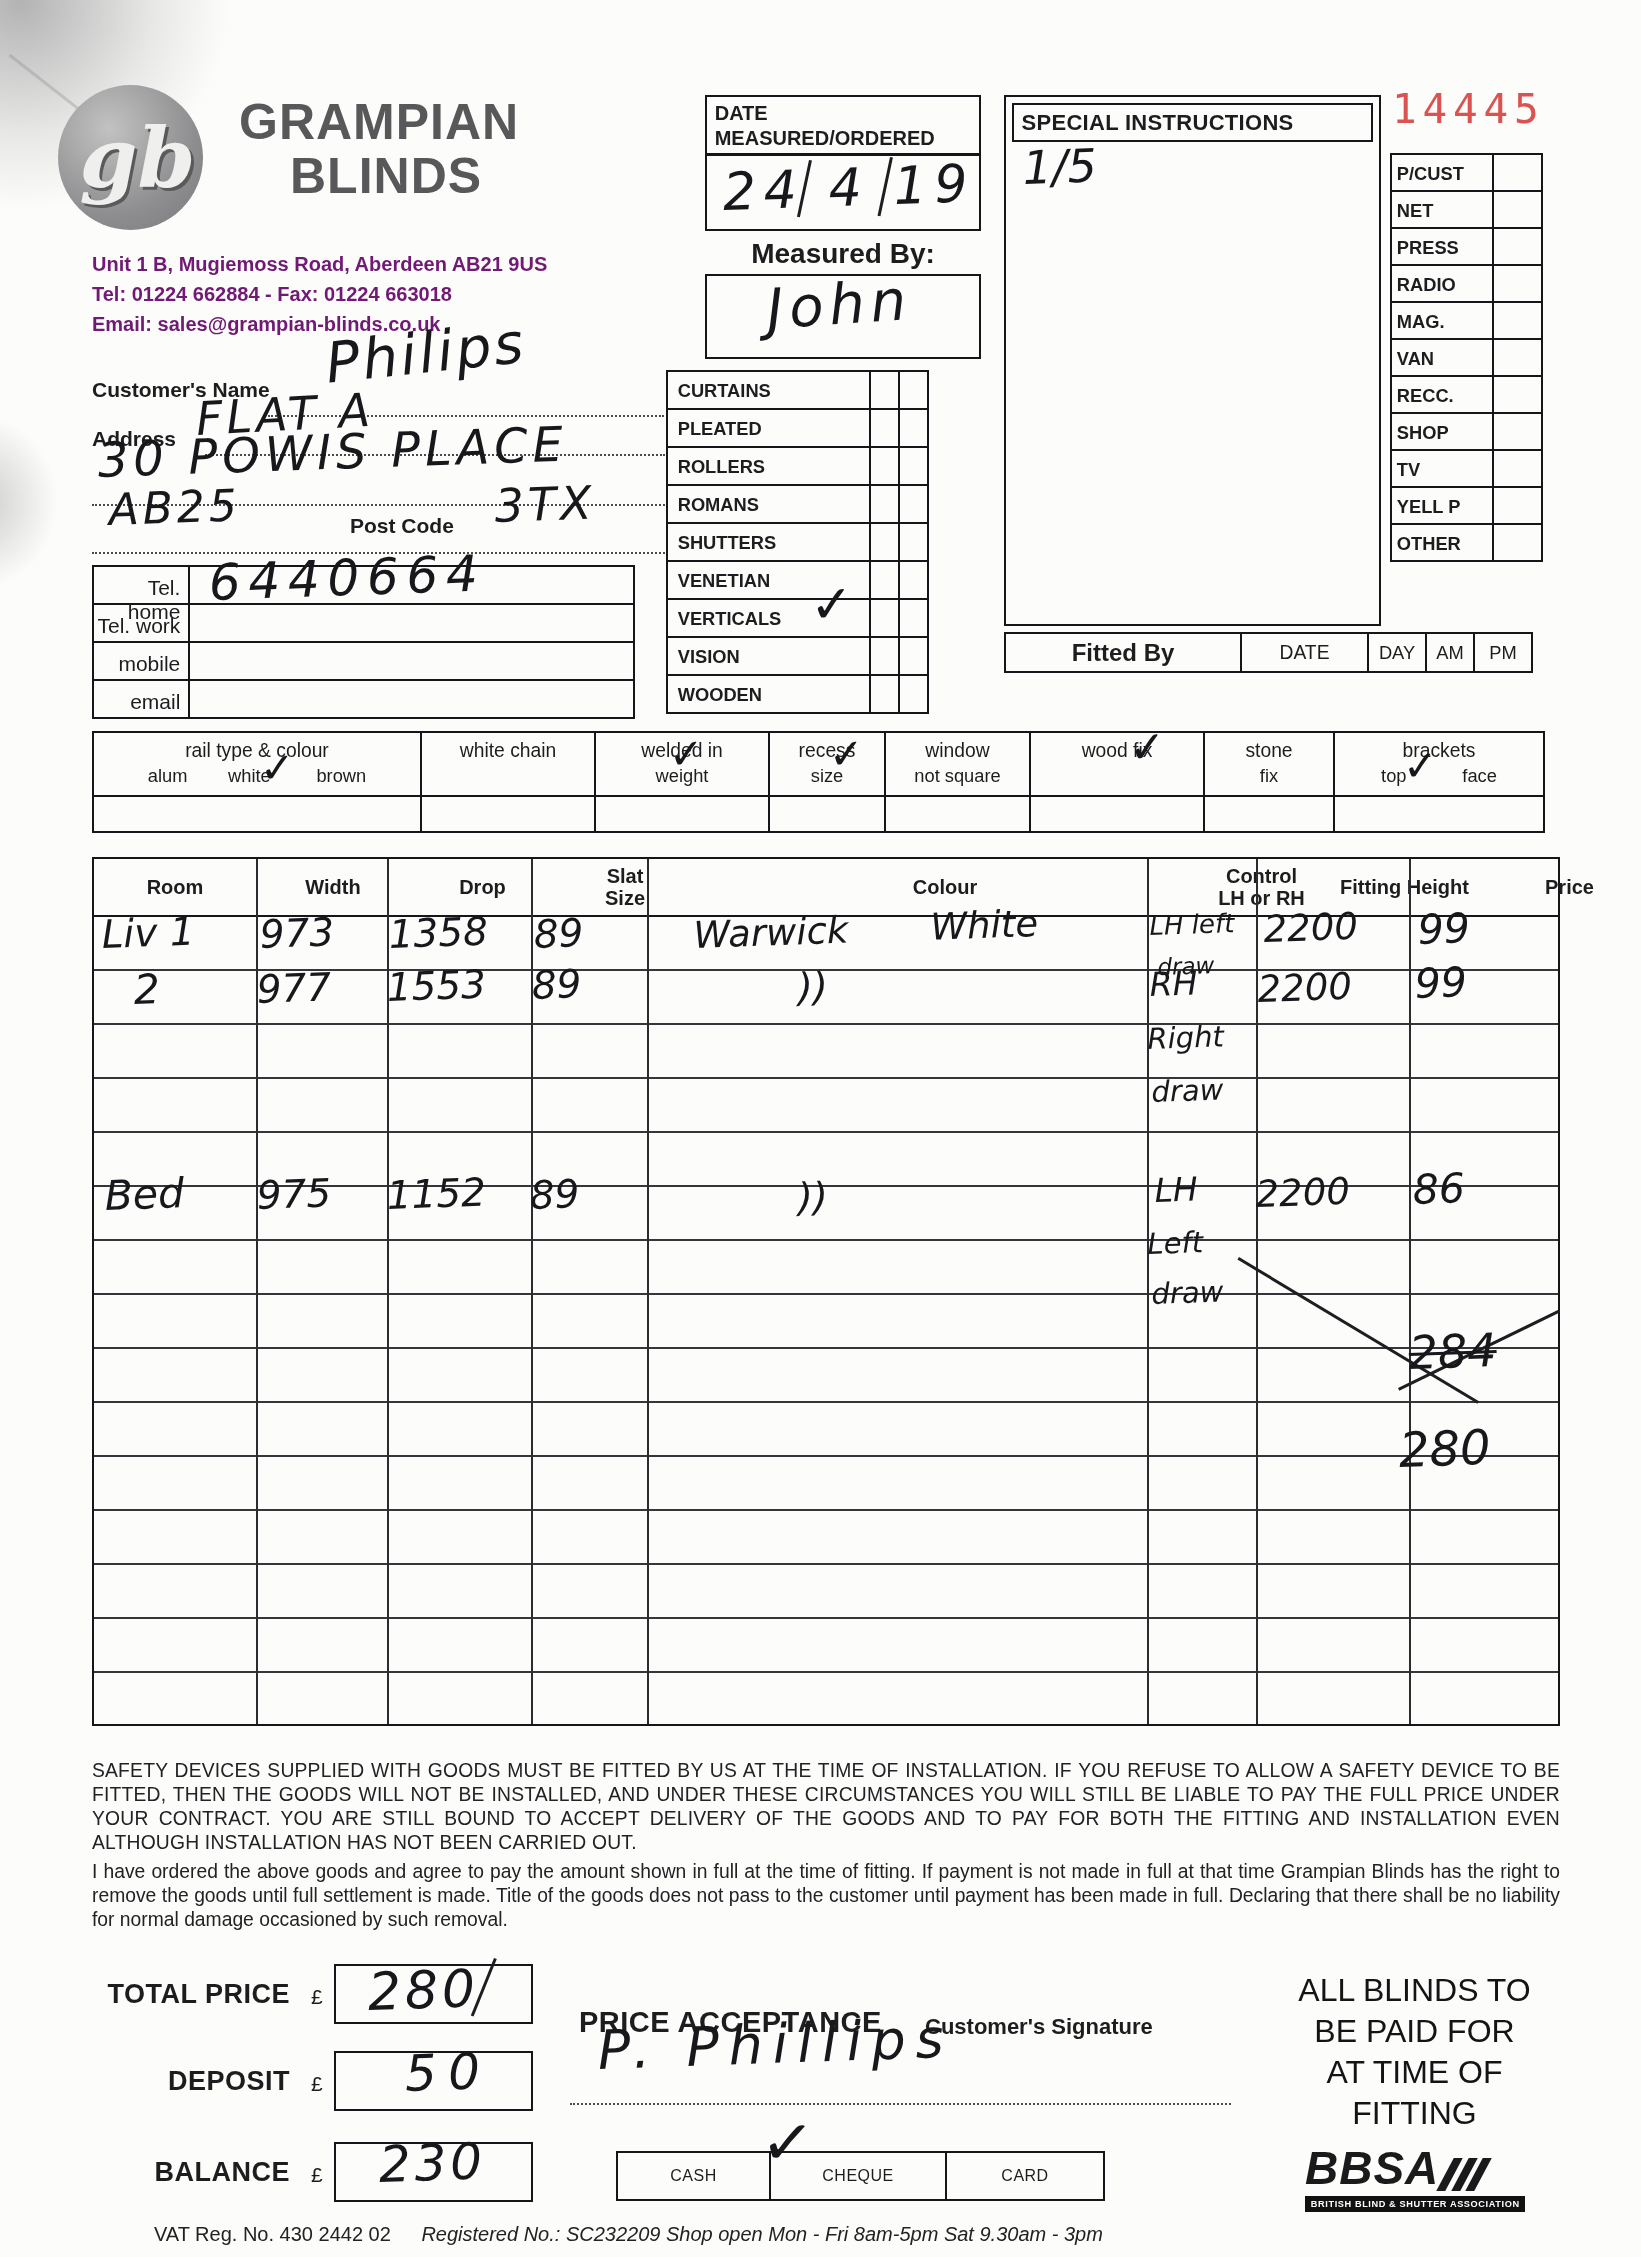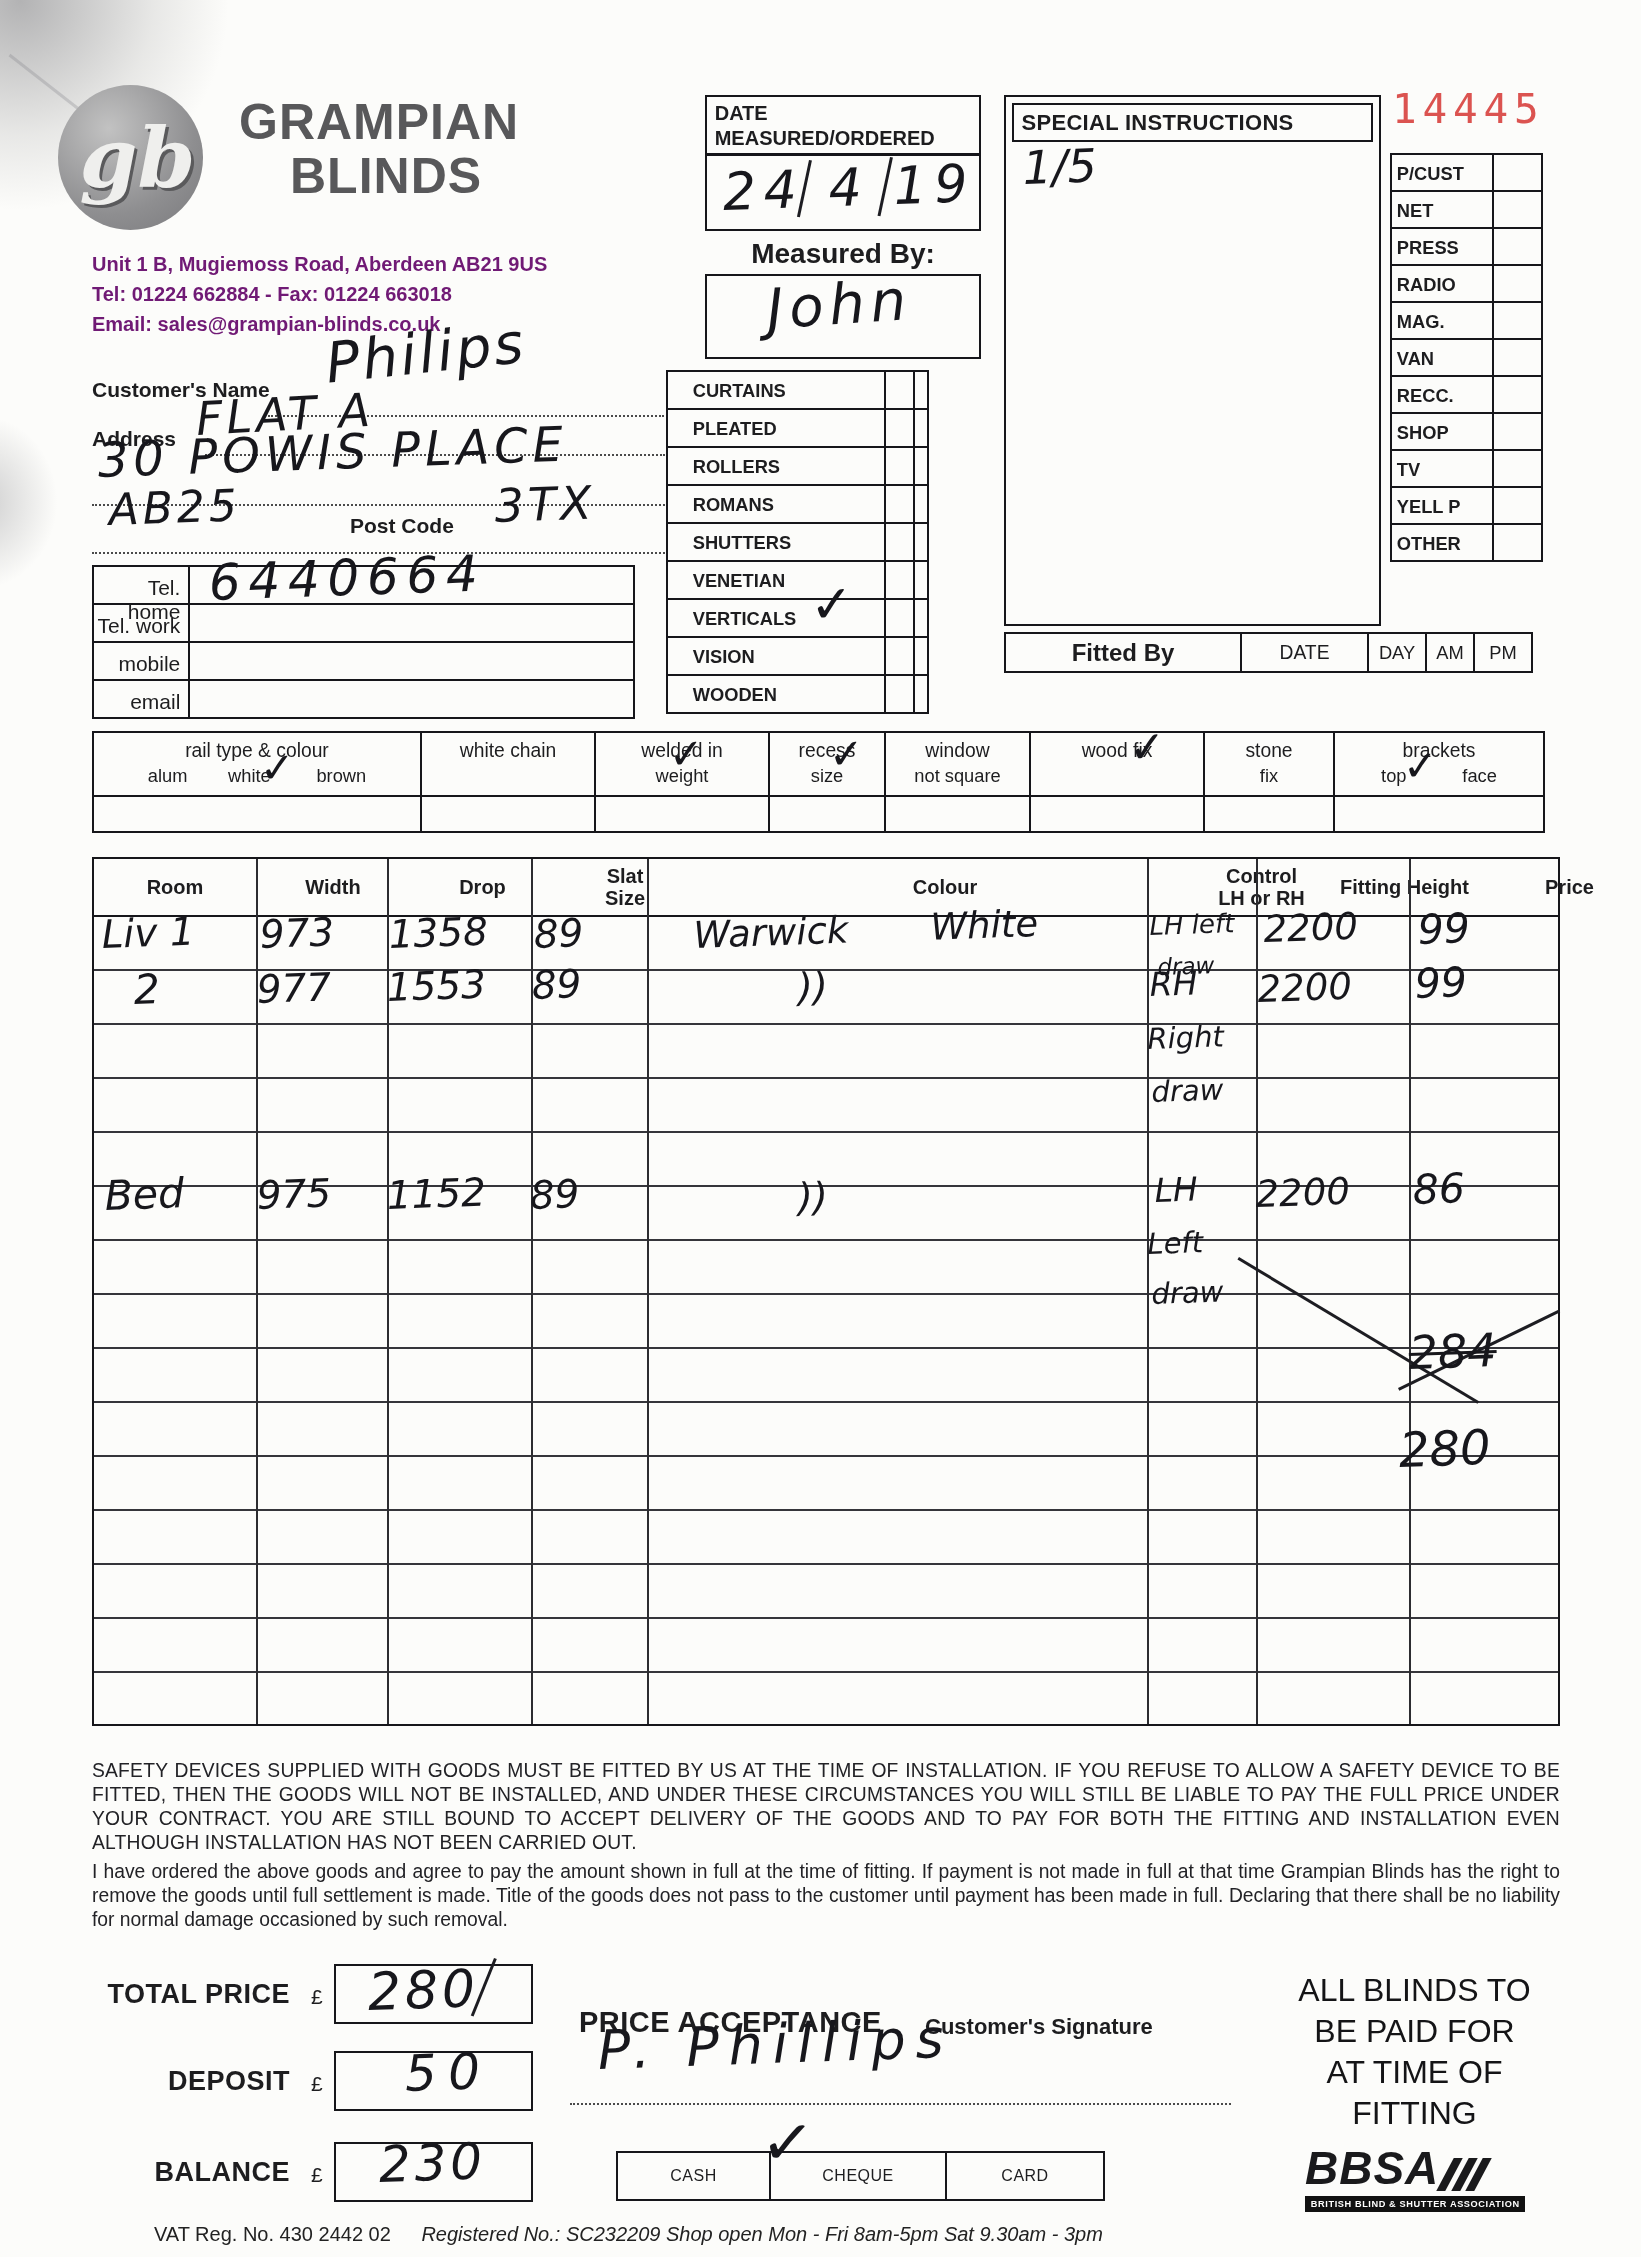--- a/index.html
+++ b/index.html
@@ -53,21 +53,21 @@
   .chk-box { flex:1; }
 
   .cust-label { position:absolute; font-weight:bold; font-size:21px; }
 
   .contact { position:absolute; left:92px; top:565px; width:543px; border:2.4px solid #16161a; border-bottom:none; }
   .contact-row { display:flex; height:38px; border-bottom:2.4px solid #16161a; }
   .contact-label { width:96px; border-right:2.4px solid #16161a; font-size:21px; text-align:right; padding:8.7px 7.7px 0 0; }
   .contact-value { flex:1; }
 
   .prod { position:absolute; left:666px; top:370px; width:263px; border:2.4px solid #16161a; border-bottom:none; }
-  .prod-row { display:flex; height:38px; border-bottom:2.4px solid #16161a;padding-left:15px; }
+  .prod-row { display:flex; height:38px; border-bottom:2.4px solid #16161a; }
   .prod-label { width:203px; border-right:2.4px solid #16161a; font-weight:bold; font-size:18.3px; padding:7.7px 0 0 9.7px; }
   .prod-b1 { width:29px; border-right:2.4px solid #16161a; }
   .prod-b2 { flex:1; }
 
   .fitted { position:absolute; left:1004px; top:632px; width:529px; height:41px; border:2.4px solid #16161a; display:flex; }
   .fitted > div { border-right:2.4px solid #16161a; display:flex; align-items:center; justify-content:center; }
   .fitted > div:last-child { border-right:none; }
   .f-label { width:236px; font-weight:bold; font-size:24px; }
   .f-date { width:127px; font-size:19.3px; }
   .f-day { width:58px; font-size:18.3px; }

